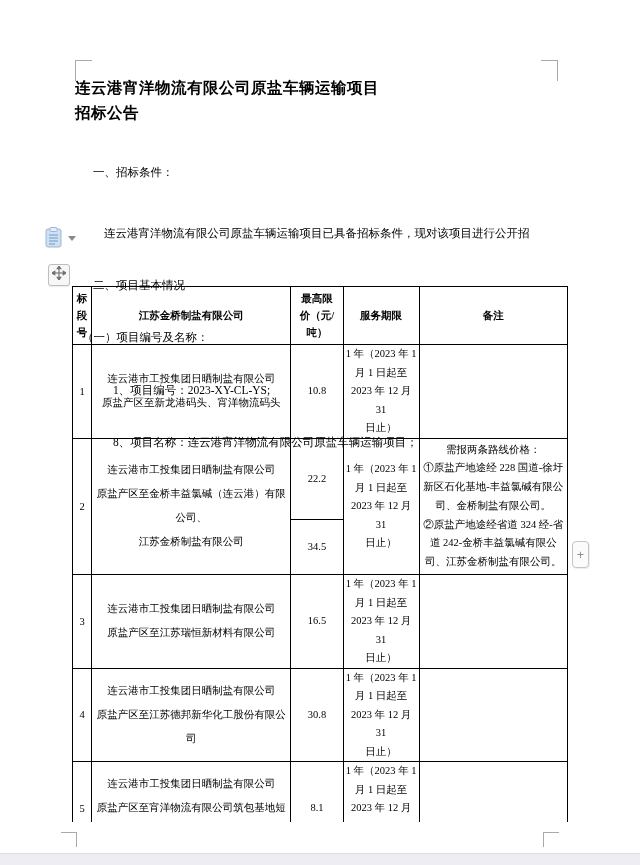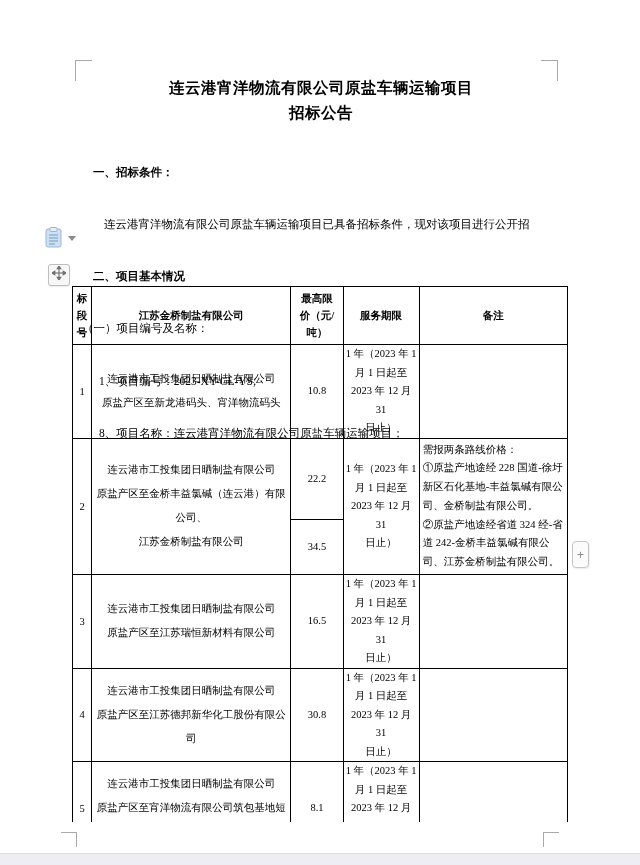--- a/index.html
+++ b/index.html
@@ -15,36 +15,36 @@
   }
   
   .crop{position:absolute;}
   .crop.tl{left:75px;top:60px;width:16px;height:20px;border-top:1px solid #a9a9a9;border-left:1px solid #a9a9a9;}
   .crop.tr{left:541px;top:60px;width:16px;height:20px;border-top:1px solid #a9a9a9;border-right:1px solid #a9a9a9;}
   .crop.bl{left:61px;top:832px;width:15px;height:14px;border-top:1px solid #a9a9a9;border-right:1px solid #a9a9a9;}
   .crop.br{left:543px;top:832px;width:15px;height:14px;border-top:1px solid #a9a9a9;border-left:1px solid #a9a9a9;}
 
   
   .doc-title{
-    position:absolute;left:75px;top:76px;width:492px;text-align:center;
+    position:absolute;left:75px;top:76px;width:492px;
     font-family:"Liberation Sans","DejaVu Sans",sans-serif;
     font-weight:bold;font-size:15.5px;line-height:24.5px;letter-spacing:0.5px;
   }
 
   
   .doc-body{
     position:absolute;left:81px;top:129px;width:482px;
     font-size:11.5px;line-height:17.4px;white-space:pre;
   }
   .doc-body .line{height:17.4px;}
-  .doc-body .bold{font-weight:bold;}
+  .doc-body .bold{font-weight:normal;}
   .doc-body .ml12{margin-left:12px;}
   .doc-body .ml1{margin-left:1px;font-family:Liberation Serif, serif;}
-  .doc-body .ml21{margin-left:18px;}
-  .doc-body .indent{text-indent:23px;}
+  .doc-body .ml21{margin-left:32px;}
+  .doc-body .indent{text-indent:23px;margin-top:9px;}
 
   
   .paste-btn{position:absolute;left:44px;top:227px;width:34px;height:22px;cursor:pointer;}
   .paste-btn .clip{position:absolute;left:0;top:0;}
   .paste-btn .drop{position:absolute;left:24px;top:9px;width:0;height:0;
     border-left:4px solid transparent;border-right:4px solid transparent;border-top:5px solid #8a8a8a;}
   .move-handle{
     position:absolute;left:48px;top:264px;width:20px;height:20px;
     border:1px solid #bdbdbd;border-radius:3px;background:#f7f7f7;
     display:flex;align-items:center;justify-content:center;cursor:move;
@@ -63,21 +63,21 @@
   table.doc-table{border-collapse:collapse;table-layout:fixed;width:496px;}
   .doc-table th,.doc-table td{
     border:1px solid #000;padding:0 2px;font-size:10.5px;
     text-align:center;vertical-align:middle;overflow:hidden;
   }
   .doc-table th{font-weight:bold;line-height:17px;white-space:pre-line;}
   .doc-table td.route{white-space:pre-line;line-height:24px;}
   .doc-table td.term{white-space:pre-line;line-height:18.5px;margin-top:45px;}
   .doc-table td.price{line-height:14px;}
   .doc-table td.note{
-    text-align:left;vertical-align:top;white-space:pre-line;line-height:18.8px;padding:2px 3px;
+    text-align:center;vertical-align:top;white-space:pre-line;line-height:18.8px;padding:2px 3px;
   }
   tr.hrow{height:58px;} tr.r1{height:77px;} tr.r2a{height:80px;} tr.r2b{height:54px;}
   tr.r3{height:77px;} tr.r4{height:78px;} tr.r5{height:77px;}
 </style>
 </head>
 <body>
 
 <div class="page">
 
   <div class="crop tl"></div>

